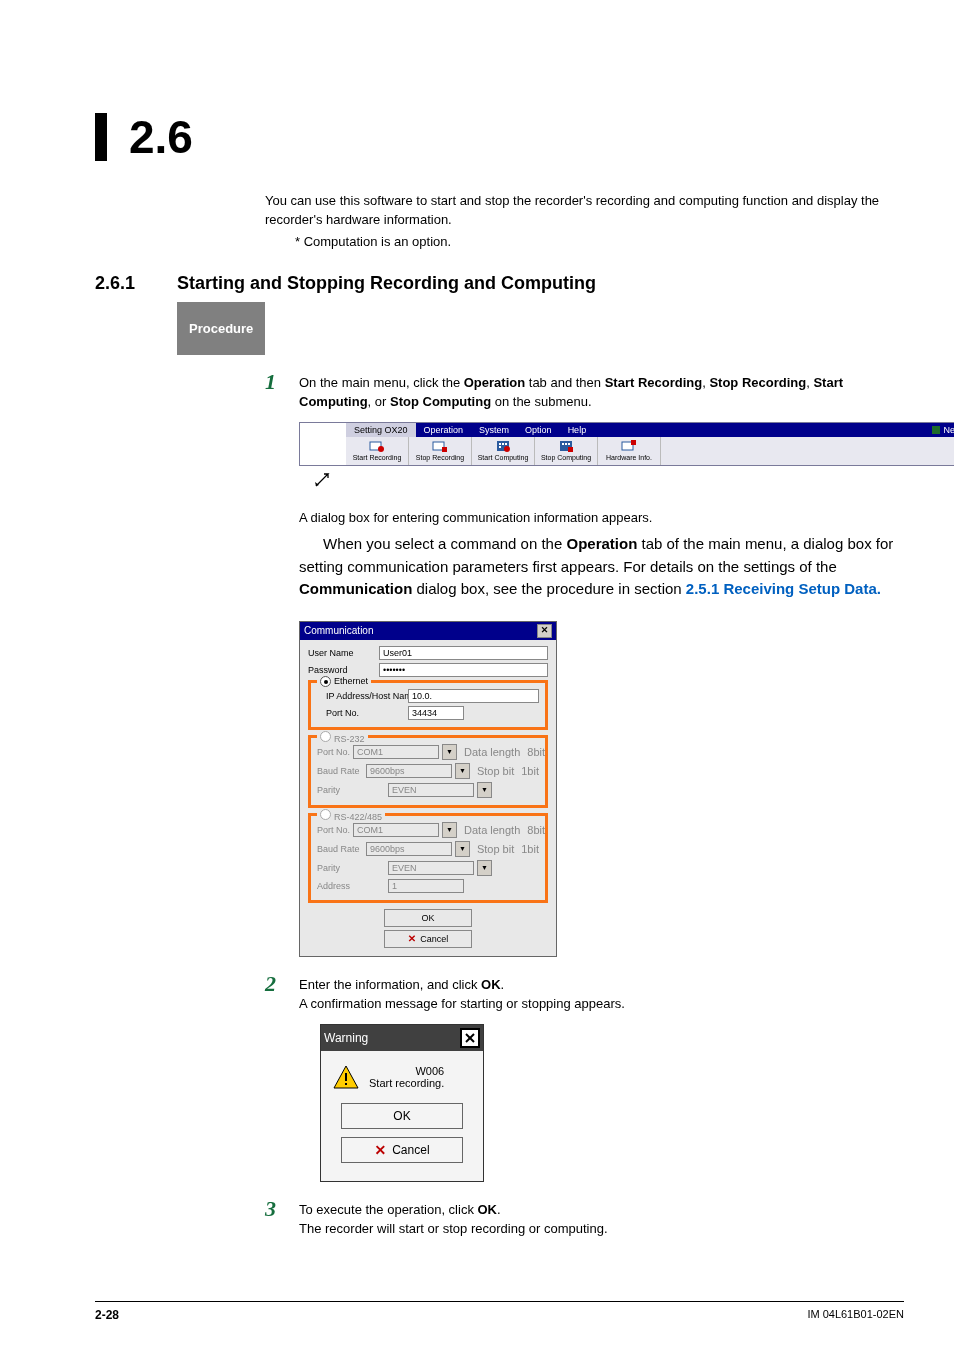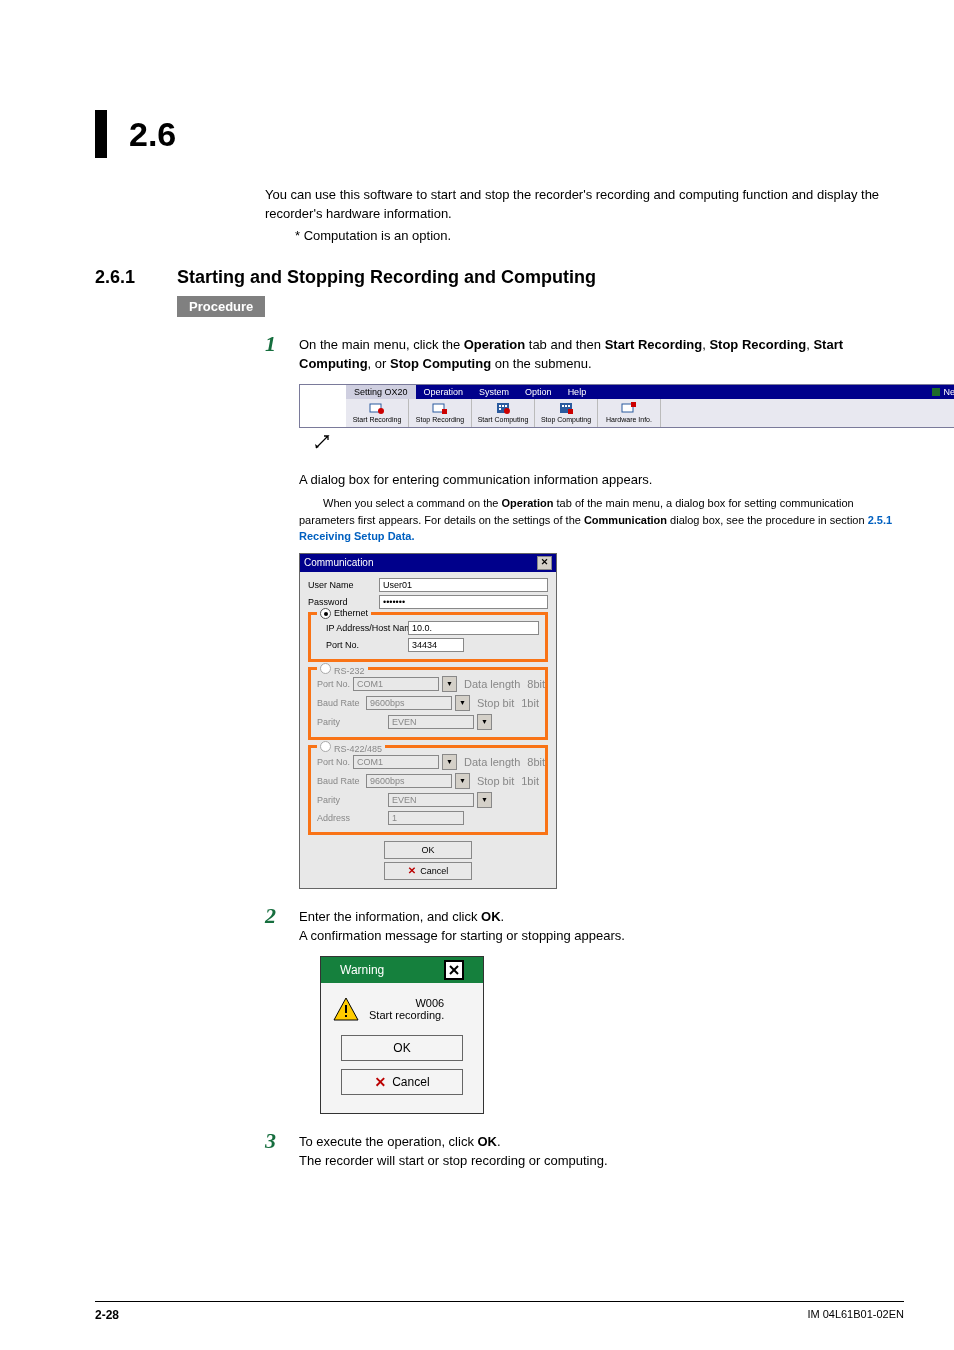--- a/index.html
+++ b/index.html
@@ -21,21 +21,21 @@
     align-items: center;
     margin-bottom: 28px;
   }
   .h1-bar {
     width: 12px;
     height: 48px;
     background: #000;
     margin-right: 22px;
   }
   .h1-num {
-    font-size: 34px;
+    font-size: 46px;
     font-weight: bold;
     font-family: Arial, sans-serif;
   }
   .h1-title {
     font-size: 34px;
     font-weight: bold;
   }
   .intro {
     margin-left: 170px;
     font-size: 13px;
@@ -60,21 +60,21 @@
   .h2-title {
     font-size: 18px;
     font-weight: bold;
   }
   .proc-label {
     display: inline-block;
     background: #808080;
     color: #fff;
     font-size: 13px;
     font-weight: bold;
-    padding: 3px 12px;
+    padding: 19px 12px;
     margin-left: 82px;
     margin-bottom: 18px;
   }
   .step-row {
     display: flex;
     margin-left: 170px;
     margin-bottom: 10px;
   }
   .step-num {
     font-style: italic;
@@ -95,23 +95,23 @@
   .step-body .b { font-weight: bold; }
   .indented-note {
     margin-left: 204px;
     font-size: 13px;
     line-height: 1.5;
     margin-top: 6px;
     margin-bottom: 6px;
   }
   .indented-note2 {
     margin-left: 204px;
-    font-size: 11px;
+    font-size: 15px;
     line-height: 1.5;
-    margin-bottom: 8px;
+    margin-bottom: 20px;
   }
   .indented-note2 .b { font-weight: bold; }
   .indented-note2 .link { color: #0060c0; font-weight: bold; }
 
   
   .menubar-shot {
     margin-left: 204px;
     width: 636px;
     border: 1px solid #7a7a9a;
     font-size: 9px;
@@ -311,23 +311,23 @@
   .warn-dialog {
     margin-left: 225px;
     width: 162px;
     border: 1px solid #333;
     font-family: Arial, sans-serif;
     font-size: 11px;
     background: #f4f4f4;
     margin-bottom: 18px;
   }
   .warn-title {
-    background: #15803d;
+    background: #404040;
     color: #fff;
-    padding: 3px 19px;
+    padding: 3px 3px;
     display: flex;
     justify-content: space-between;
     align-items: center;
     font-size: 12px;
   }
   .warn-title .xbox {
     width: 16px;
     height: 16px;
     background: #fff;
     border: 2px solid #000;

